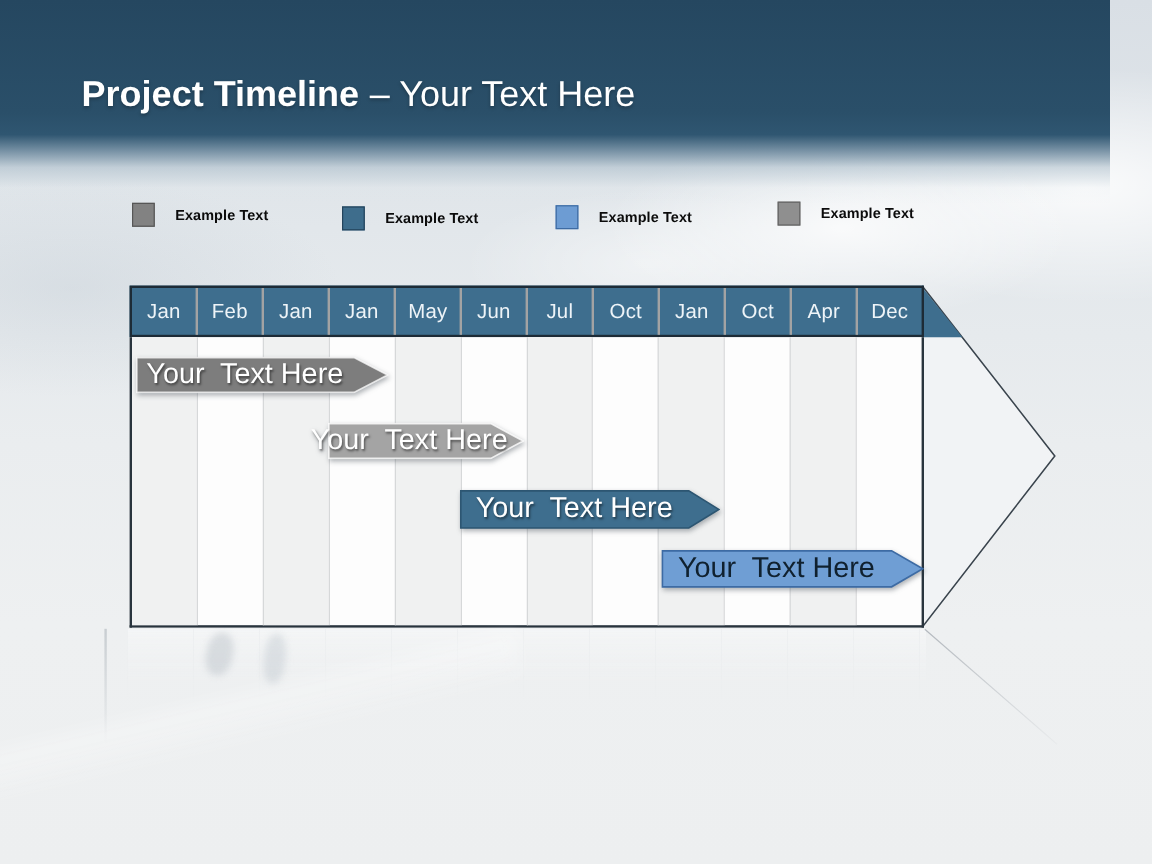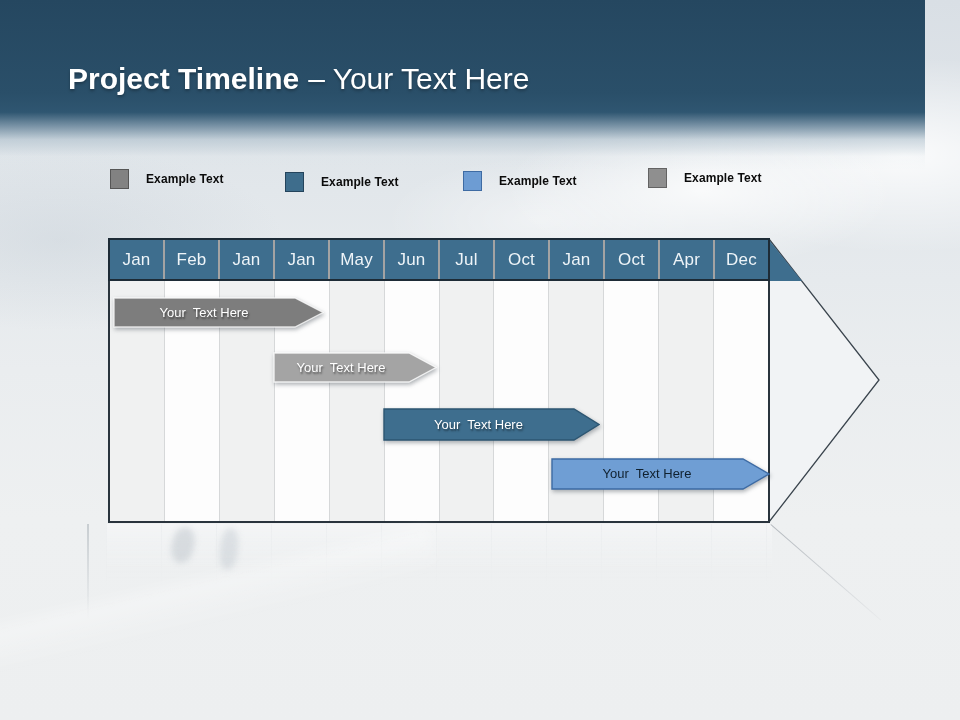--- a/index.html
+++ b/index.html
@@ -61,21 +61,21 @@
   .grid-col{flex:1;}
   .grid-col:nth-child(odd){background:#f0f1f1;}
   .grid-col + .grid-col{border-left:1px solid #d6d8d9;}
   .big-arrow{position:absolute;left:660px;top:0;}
 
   
   .bar{position:absolute;filter:drop-shadow(1.5px 2.5px 2px rgba(50,60,70,.40));}
   .bar svg{display:block;}
   .bar-label{
     position:absolute;left:0;top:-1px;bottom:0;display:flex;align-items:center;justify-content:center;
-    font-size:13px;white-space:nowrap;
+    font-size:24px;white-space:nowrap;
   }
   .bar-label.light{text-shadow:1px 1.5px 2px rgba(0,0,0,.5);}
   #bar1{left:113px;top:297px;width:211px;height:31px;}
   #bar1 .bar-label{right:29px;}
   #bar2{left:273px;top:352px;width:164px;height:31px;}
   #bar2 .bar-label{right:28px;}
   #bar3{left:383px;top:408px;width:217px;height:33px;}
   #bar3 .bar-label{right:26px;}
   #bar4{left:551px;top:458px;width:219px;height:32px;}
   #bar4 .bar-label{right:27px;}

